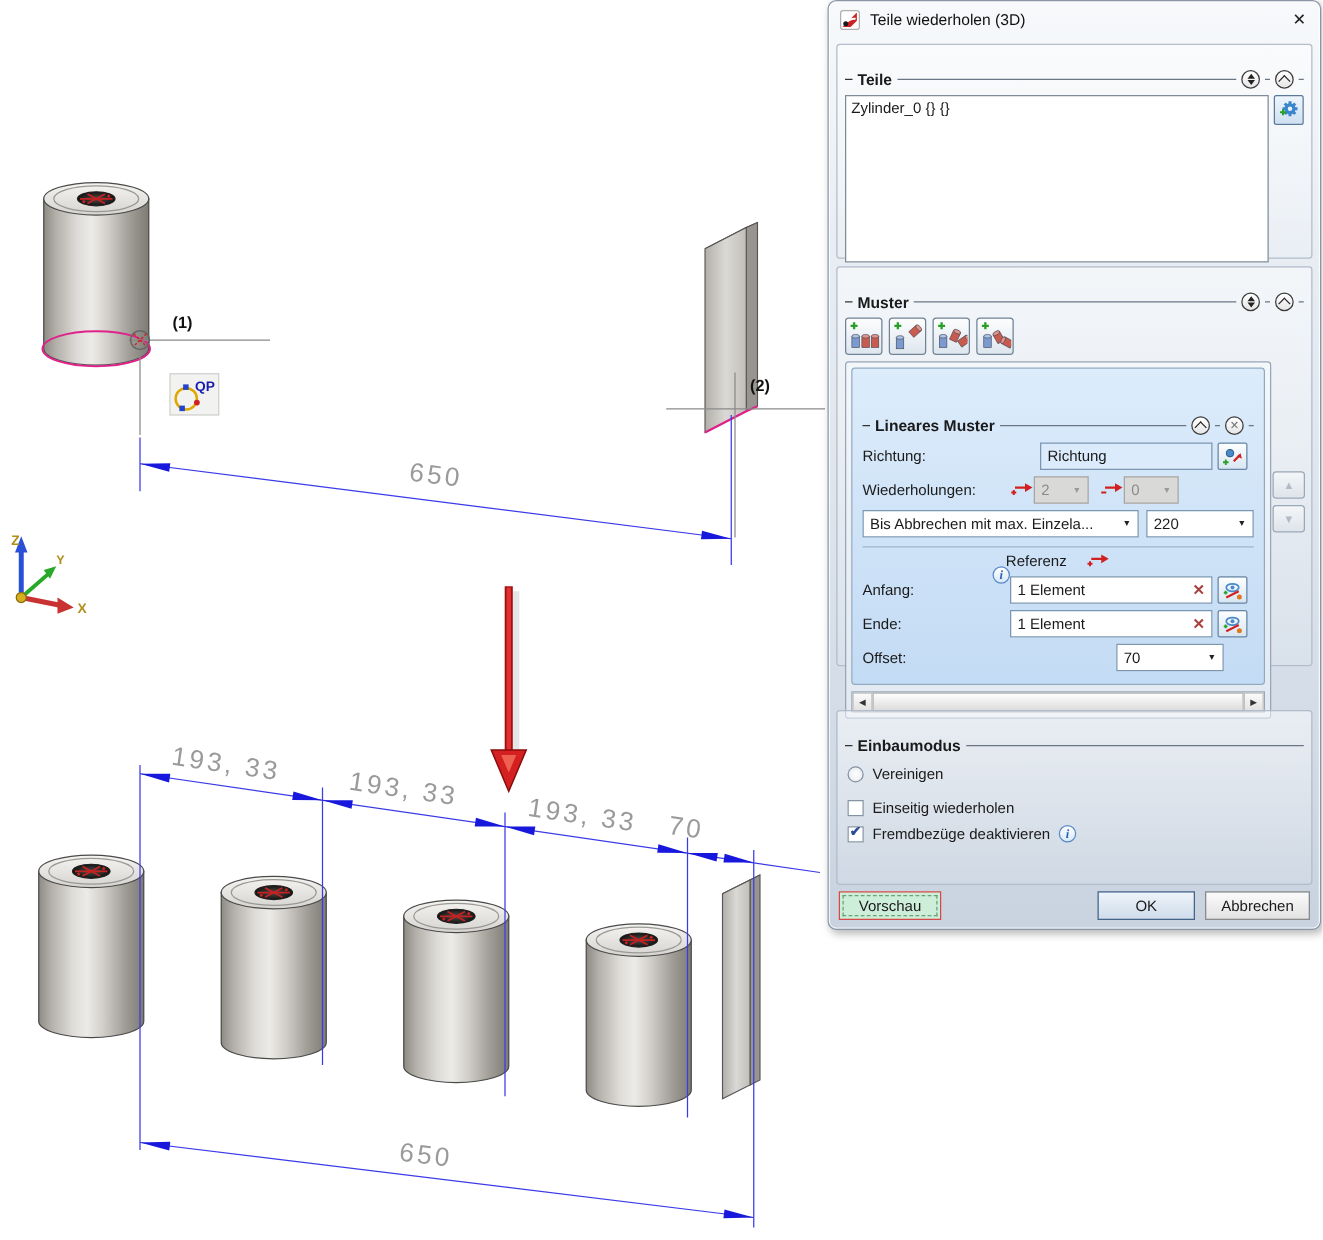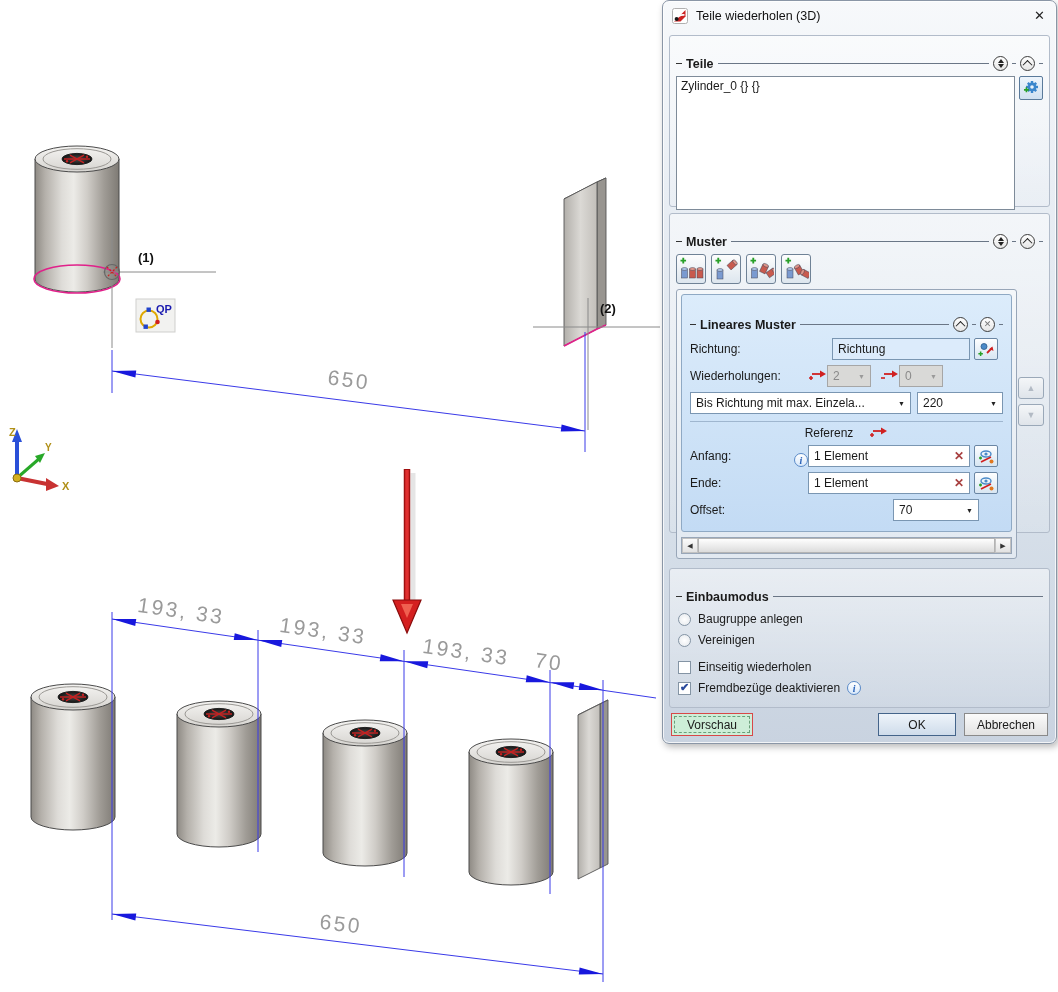--- a/index.html
+++ b/index.html
@@ -44,21 +44,21 @@
   .sqbtn{width:24px;height:24px;box-sizing:border-box;border:1px solid #5a7a9a;border-radius:2px;
      background:linear-gradient(#eef5fc,#cfe0f0);display:flex;align-items:center;justify-content:center;}
   
   .toolbar{display:flex;gap:5px;margin:4px 0 5px 0;}
   .toolbtn{width:30px;height:30px;box-sizing:border-box;border:1px solid #6f8296;border-radius:3px;
      background:linear-gradient(#fdfdfd,#dde6ee);display:flex;align-items:center;justify-content:center;}
   .muster-body{display:flex;align-items:flex-start;}
   .subwrap{width:341px;box-sizing:border-box;border:1px solid #98a6b8;border-radius:3px;
      background:linear-gradient(#f4f7fa,#e2e9f1);padding:4px;}
   .bluepanel{box-sizing:border-box;border:1px solid #8fa9c4;border-radius:3px;
-     background:linear-gradient(180deg,#dcecfb,#c3dbf4);padding:5px 8px 8px 8px;}
+     background:linear-gradient(180deg,#dcecfb,#c3dbf4);padding:21px 8px 8px 8px;}
   .row{display:flex;align-items:center;margin:5px 0;}
   .lbl{width:118px;flex-shrink:0;}
   .inputbox{display:flex;align-items:center;box-sizing:border-box;height:22px;background:#fff;
      border:1px solid #7a96b2;padding:0 5px;}
   .inputbox .clear{margin-left:auto;color:#a84040;font-weight:bold;font-size:12px;}
   .input-rich{width:138px;background:#dcebfb;margin-left:24px;}
   .input-el{width:162px;}
   .combo{display:flex;align-items:center;box-sizing:border-box;height:22px;background:#fff;
      border:1px solid #7a96b2;padding:0 5px;}
   .combo .arr{margin-left:auto;font-size:7px;color:#222;}
@@ -437,21 +437,21 @@
               <path d="M1 9 h4" stroke="#d02020" stroke-width="1.6"></path>
             </svg>
             <span class="combo dis" style="width:44px;">
               <span>0</span>
                 <span class="arr">▼</span>
             </span>
           </div>
 
           <div class="row">
             <span class="combo" style="flex:1;margin-right:6px;">
-              <span>Bis Richtung mit max. Einzela...</span>
+              <span>Bis Abbrechen mit max. Einzela...</span>
                 <span class="arr">▼</span>
             </span>
             <span class="combo" style="width:86px;">
               <span>220</span>
                 <span class="arr">▼</span>
             </span>
           </div>
 
           <div class="sep"></div>
 
@@ -526,24 +526,20 @@
 
 
   <div class="section" style="top:567px;height:140px;">
     <div class="sec-head">
       <span class="dash"></span>
       <span class="sec-title">Einbaumodus</span>
       <span class="hline"></span>
     </div>
     <div class="optrow">
       <span class="radio"></span>
-      <span>Baugruppe anlegen</span>
-    </div>
-    <div class="optrow">
-      <span class="radio"></span>
       <span>Vereinigen</span>
     </div>
     <div class="optrow" style="margin-top:13px;">
       <span class="cb"></span>
       <span>Einseitig wiederholen</span>
     </div>
     <div class="optrow">
       <span class="cb">
           <span class="mark">✔</span>
         </span>

